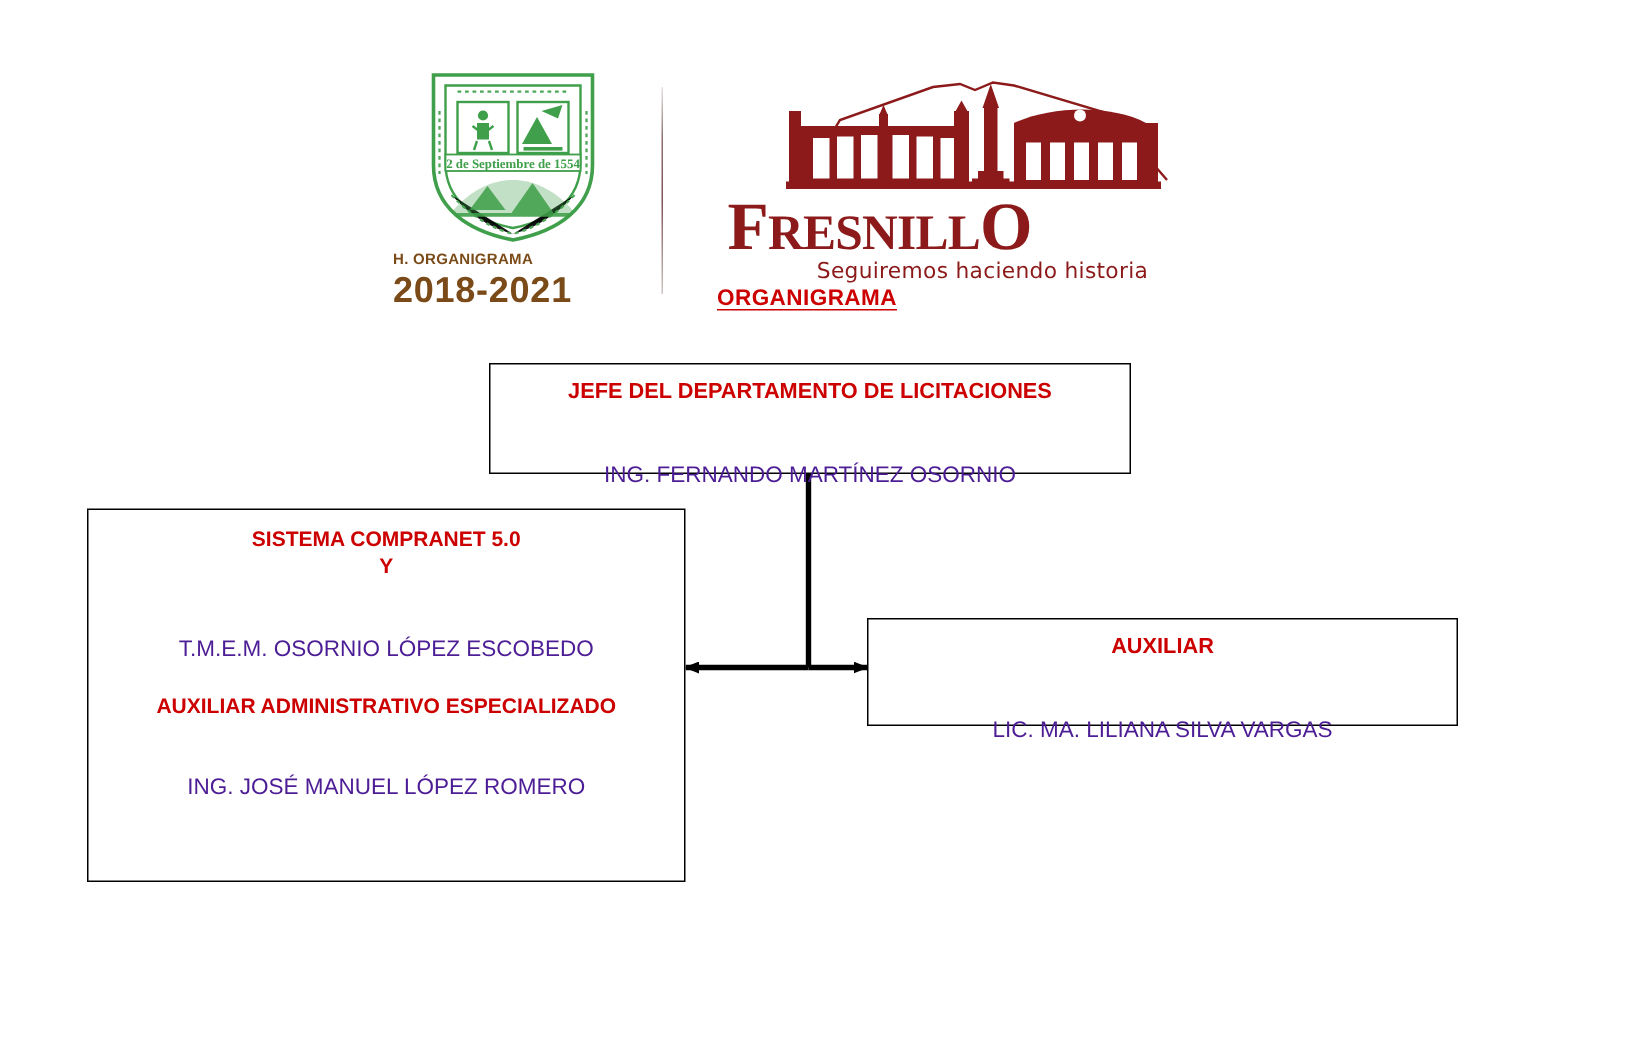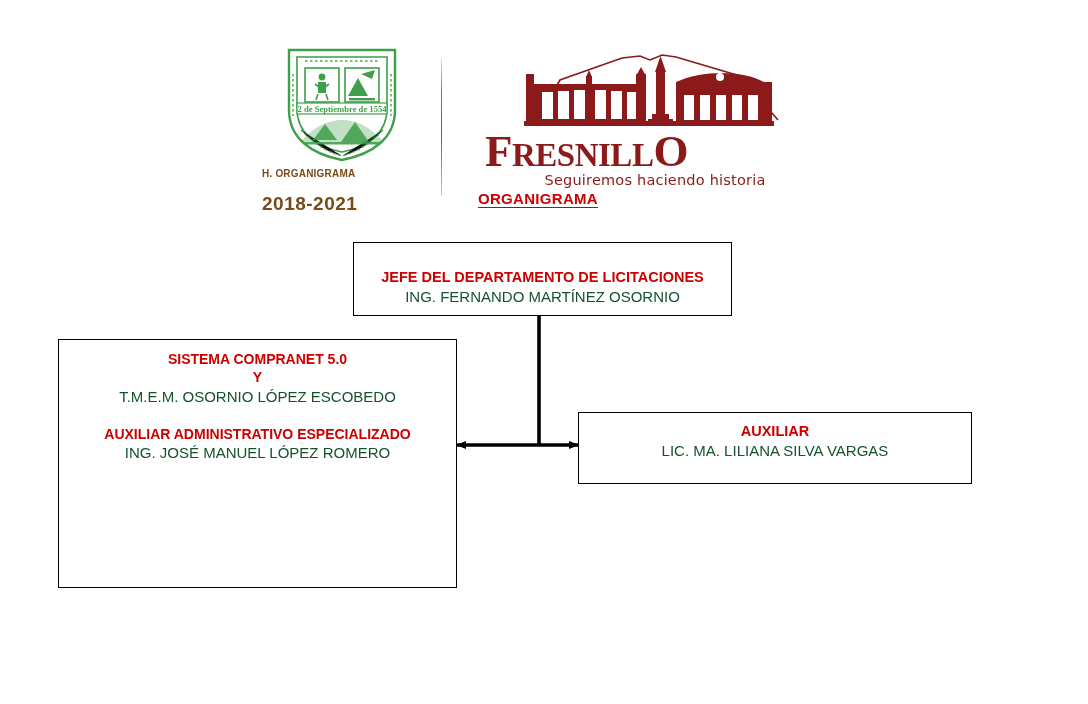--- a/index.html
+++ b/index.html
@@ -39,25 +39,25 @@
   }
   #crest-ayuntamiento {
     font-size: 10px;
     font-weight: 700;
     letter-spacing: 0.2px;
     color: #7a4a18;
     margin-top: 4px;
     white-space: nowrap;
   }
   #crest-years {
-    font-size: 19px;
+    font-size: 24px;
     font-weight: 700;
     color: #7a4a18;
     letter-spacing: 0.5px;
-    margin-top: 14px;
+    margin-top: 1px;
     white-space: nowrap;
   }
 
   #header-divider {
     position: absolute;
     left: 441px;
     top: 58px;
     width: 1px;
     height: 138px;
     background: linear-gradient(to bottom,
@@ -109,32 +109,33 @@
     text-align: center;
   }
   .line-red {
     color: #cc0000;
     font-weight: 700;
     font-size: 14.5px;
     line-height: 1.32;
     white-space: nowrap;
   }
   .line-black {
-    color: #14532d;
+    color: #4c1d95;
     font-weight: 400;
     font-size: 15px;
     line-height: 1.32;
     white-space: nowrap;
+    margin-top: 36px;
   }
   .gap-line { height: 18px; }
 
   #box-jefe {
-    left: 353px; top: 242px;
-    width: 379px; height: 74px;
-    padding-top: 25px;
+    left: 326px; top: 242px;
+    width: 428px; height: 74px;
+    padding-top: 9px;
   }
   #box-admin {
     left: 58px; top: 339px;
     width: 399px; height: 249px;
     padding-top: 10px;
   }
   #box-admin .line-red { font-size: 14px; }
   #box-admin .line-black { font-size: 15px; }
   #box-auxiliar {
     left: 578px; top: 412px;

